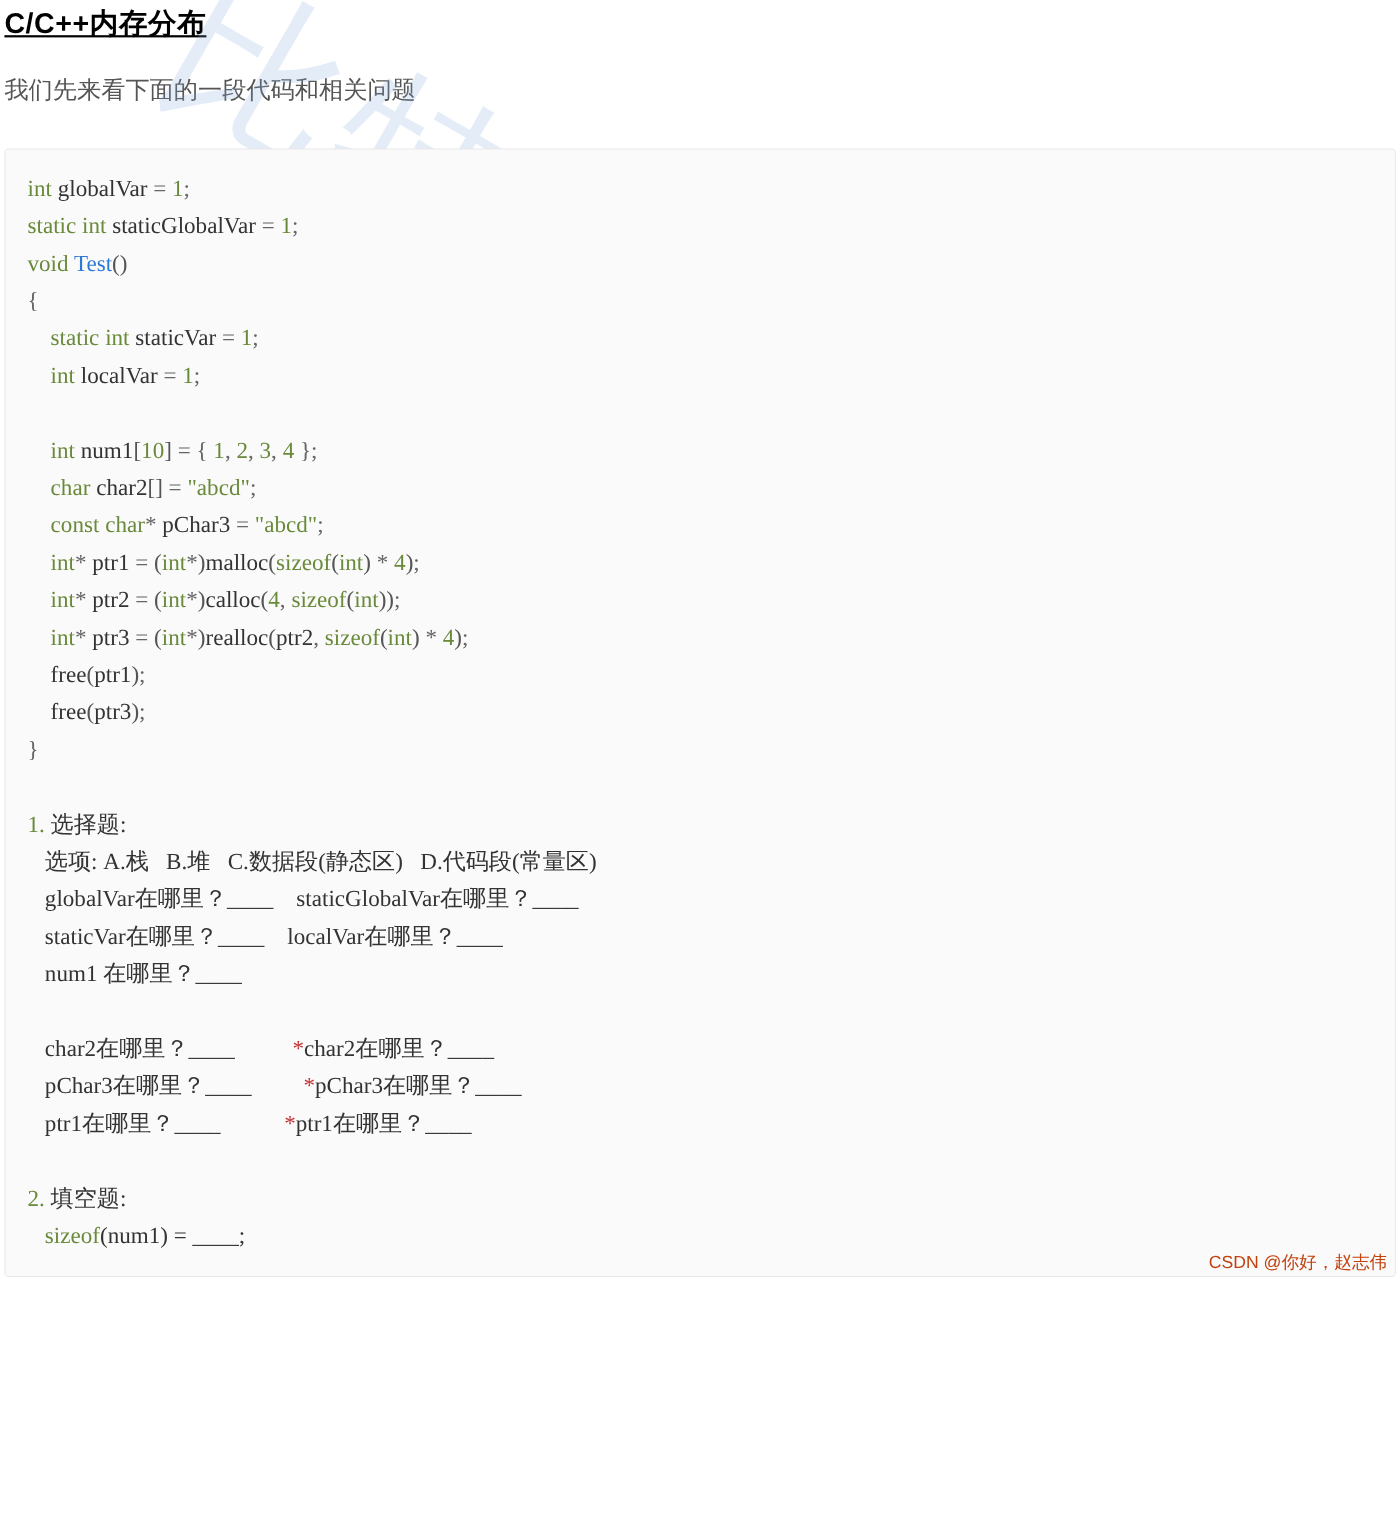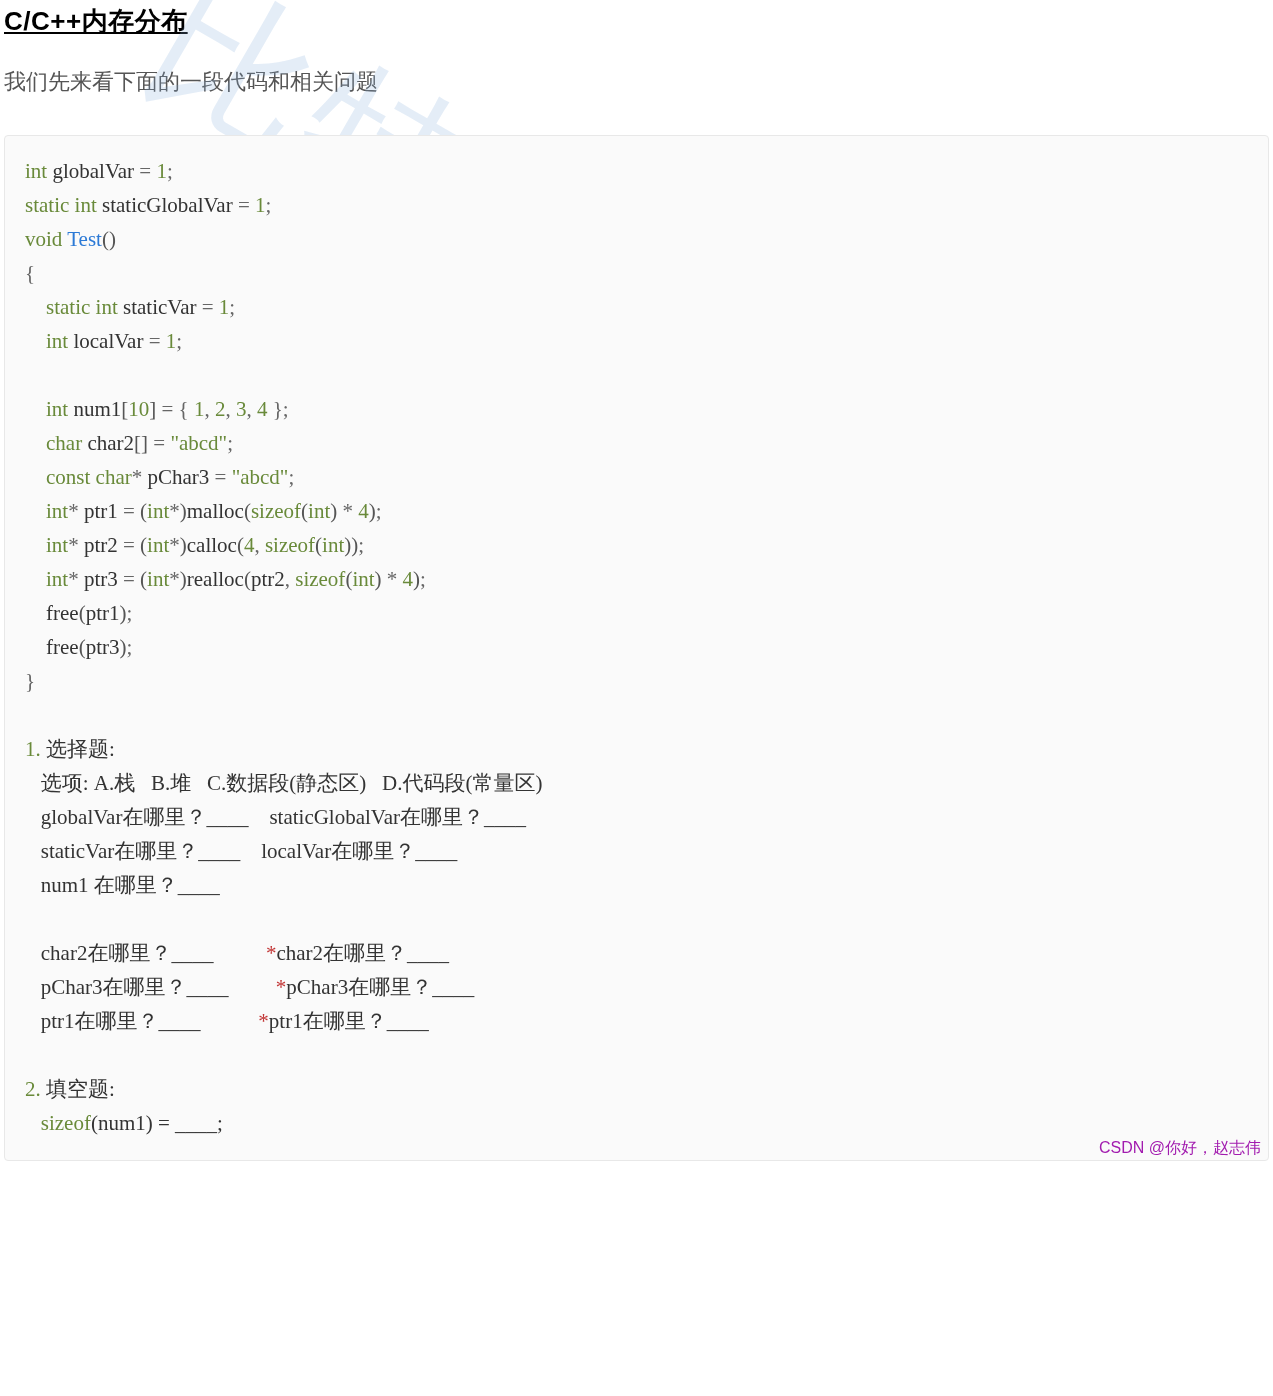--- a/index.html
+++ b/index.html
@@ -58,21 +58,21 @@
       letter-spacing: 10px;
       white-space: nowrap;
       top: 90px;
       left: 120px;
     }
     .footer-credit {
       position: absolute;
       right: 12px;
       bottom: 6px;
       font-size: 16px;
-      color: #a21caf;
+      color: #c2410c;
       background: transparent;
     }
   </style>
 </head>
 <body>
 
 <div class="watermark">比特就业</div>
 
 <h2 class="heading">C/C++内存分布</h2>
 

